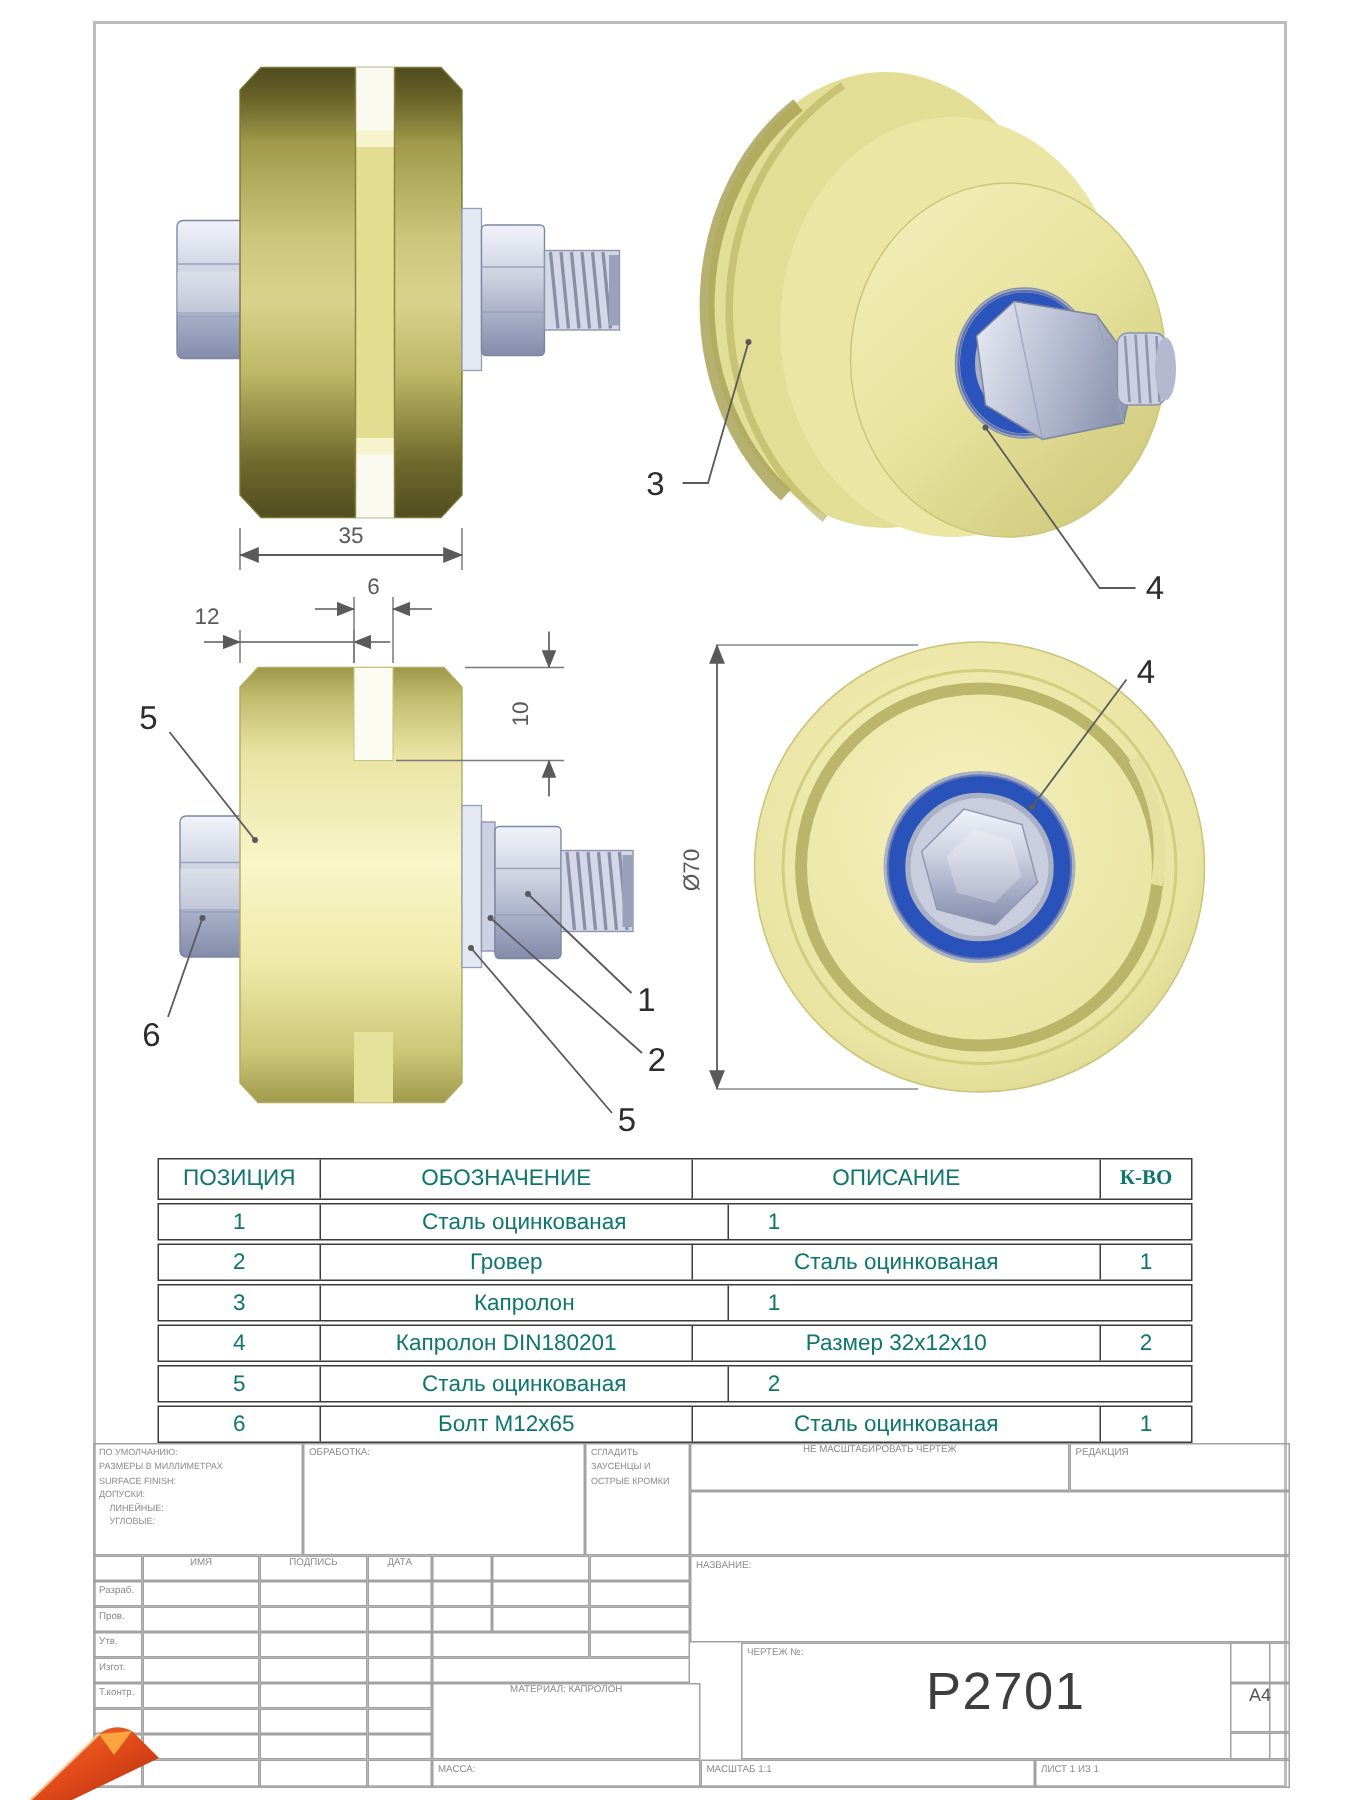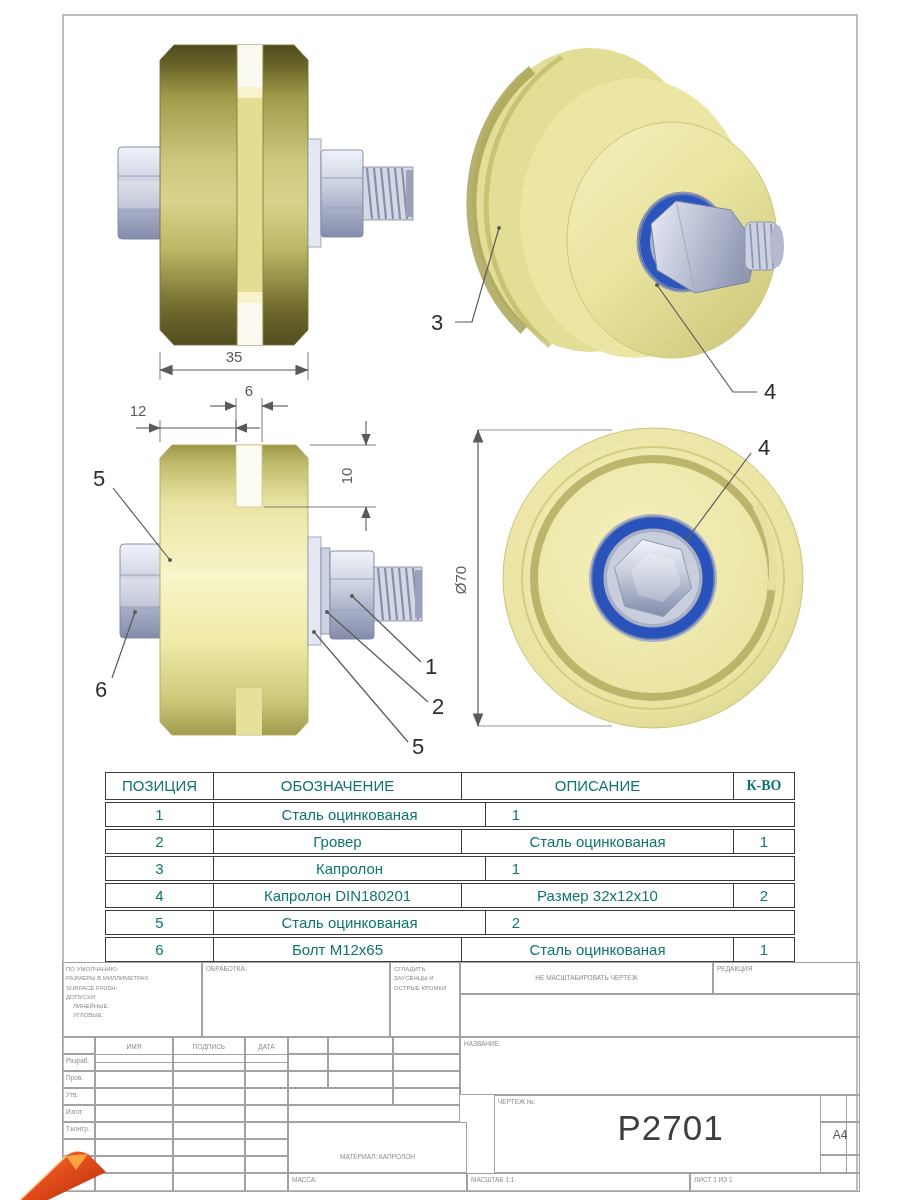--- a/index.html
+++ b/index.html
@@ -23,21 +23,21 @@
   .pc:first-child{border-left:none;}
   .phead .pc{height:26px;line-height:26px;}
   .pdata .pc{height:23px;line-height:23px;}
   .cw0{width:107px;}.cw1{width:248px;}.cw2{width:272px;}.cw3{width:61px;}
   .qtyhead{font-family:"Liberation Serif","DejaVu Serif",serif;font-size:14px;font-weight:bold;}
   
   .tblock{position:absolute;left:62px;top:962px;width:798px;height:230px;font-size:6.5px;color:#8b8b8b;}
   .tc{position:absolute;border:1px solid #a2a2a2;box-sizing:border-box;padding:2px 3px;overflow:hidden;}
   .notes div{line-height:1.55;white-space:nowrap;font-size:6px;}
   .ind{padding-left:7px;}
-  .cent{display:flex;align-items:flex-end;justify-content:center;text-align:center;padding:12px;}
+  .cent{display:flex;align-items:flex-start;justify-content:center;text-align:center;padding:0;}
   .drawno-big{
     position:absolute;left:0;top:12px;width:100%;text-align:center;
     font-size:35px;color:#3e3e3e;letter-spacing:1px;
   }
   .a4{font-size:12px;color:#555;}
 </style>
 </head>
 <body>
 
 <div class="sheet"></div>

